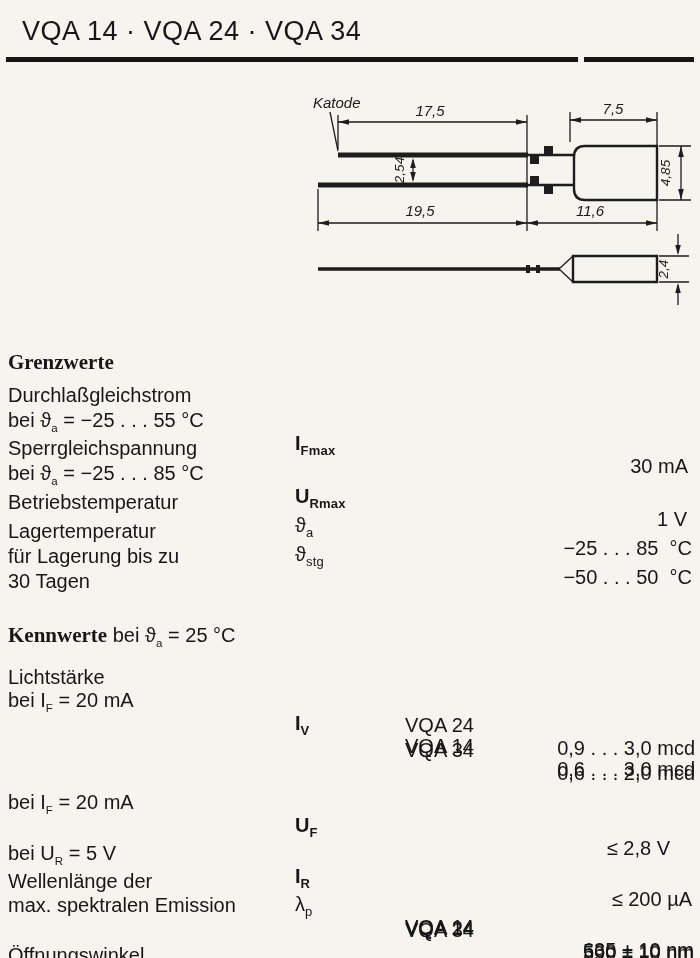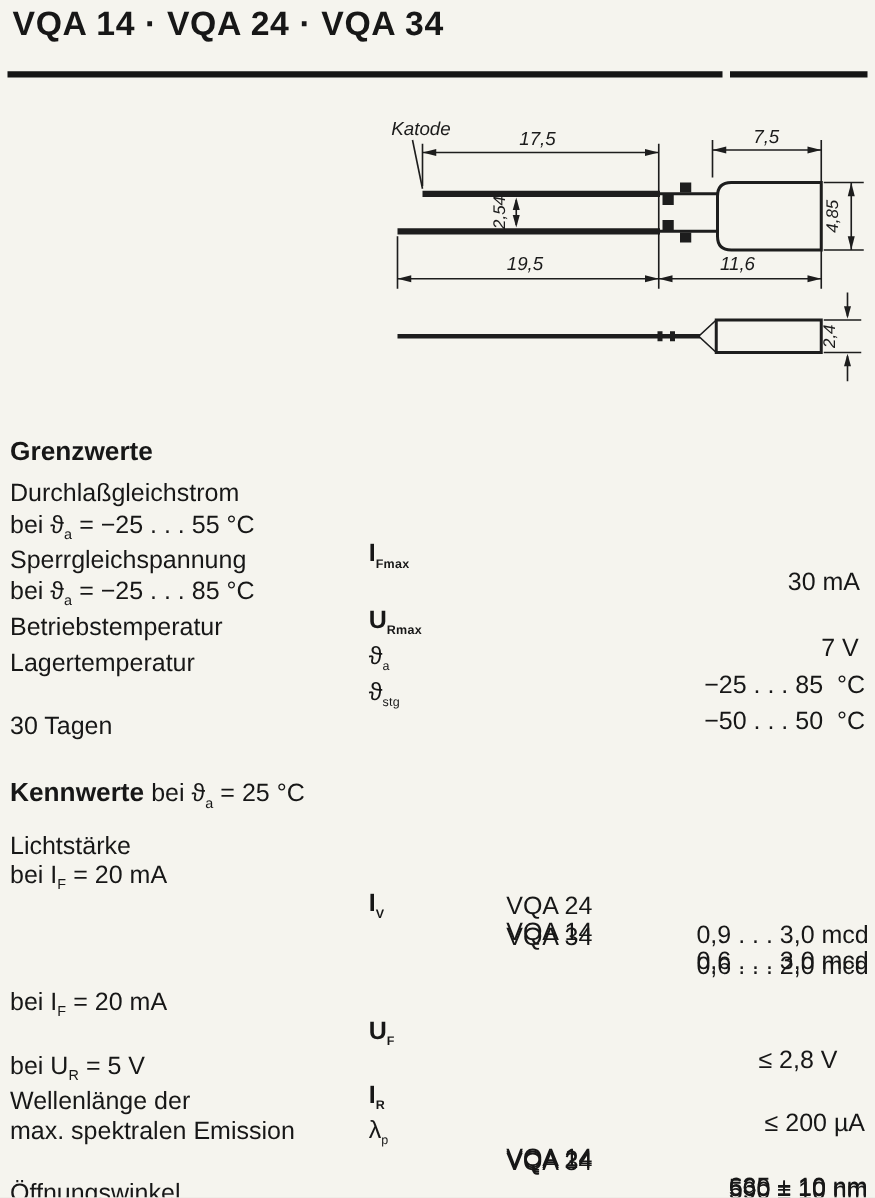--- a/index.html
+++ b/index.html
@@ -1,28 +1,28 @@
 <!DOCTYPE html>
 <html><head>
 <meta charset="utf-8">
 <style>
   html,body{margin:0;padding:0;background:#e8e7e2;}
   .page{position:relative;width:700px;height:958px;background:#f5f4ee;overflow:hidden;
         font-family:"Liberation Sans","DejaVu Sans",sans-serif;color:#171717;}
-  .title{position:absolute;left:10px;top:4px;margin:0;font-size:27px;font-weight:700;letter-spacing:.5px;}
+  .title{position:absolute;left:10px;top:4px;margin:12px;font-size:27px;font-weight:400;letter-spacing:.5px;}
   .rule{position:absolute;top:57px;height:5px;background:#151515;}
   .rule-a{left:6px;width:572px;}
   .rule-b{left:584px;width:110px;}
   .line{position:absolute;left:0;width:700px;height:26px;font-size:20px;white-space:pre;}
   .lbl{position:absolute;left:8px;}
   .sym{position:absolute;left:295px;}
   .mod{position:absolute;left:405px;}
   .val{position:absolute;text-align:right;}
-  .h{font-weight:700;font-size:21px;}
-  sub{font-size:10px;letter-spacing:.2px;}
+  .h{font-weight:700;font-size:21px;font-family:Liberation Serif, serif;}
+  sub{font-size:13px;letter-spacing:.2px;}
   .csub{font-size:11.5px;}
   .drawing{position:absolute;left:280px;top:85px;}
   .dt{font-style:italic;font-size:15px;fill:#1b1b1b;}
   .dts{font-style:italic;font-size:13.5px;fill:#1b1b1b;}
   .dline{stroke:#1d1d1d;stroke-width:1.3;fill:none;}
   .ink{fill:#1d1d1d;stroke:none;}
   .body-fill{fill:#f5f4ee;stroke:#1d1d1d;stroke-width:2.4;}
 </style>
 </head>
 <body>
@@ -113,33 +113,36 @@
     <span class="sym"><b><span>I</span><sub>Fmax</sub></b></span>
     <span class="val" style="right:12px">30 mA</span>
   </div>
 
   <div class="line" style="top:414px">
     <span class="lbl">Sperrgleichspannung</span>
   </div>
   <div class="line" style="top:439px">
     <span class="lbl"><span>bei </span><span>ϑ</span><sub class="csub">a</sub><span> = −25 . . . 85 °C</span></span>
     <span class="sym"><b><span>U</span><sub>Rmax</sub></b></span>
-    <span class="val" style="right:13px">7 V</span>
+    <span class="val" style="right:13px">1 V</span>
   </div>
 
   <div class="line" style="top:468px">
     <span class="lbl">Betriebstemperatur</span>
     <span class="sym"><span>ϑ</span><sub>a</sub></span>
     <span class="val" style="right:8px">−25 . . . 85  °C</span>
   </div>
 
   <div class="line" style="top:497px">
     <span class="lbl">Lagertemperatur</span>
     <span class="sym"><span>ϑ</span><sub>stg</sub></span>
     <span class="val" style="right:8px">−50 . . . 50  °C</span>
+  </div>
+  <div class="line" style="top:522px">
+    <span class="lbl">für Lagerung bis zu</span>
   </div>
   <div class="line" style="top:547px">
     <span class="lbl">30 Tagen</span>
   </div>
 
   <div class="line" style="top:600px">
     <span class="lbl"><b class="h">Kennwerte</b><span> bei </span><span>ϑ</span><sub class="csub">a</sub><span> = 25 °C</span></span>
   </div>
 
   <div class="line" style="top:643px">

